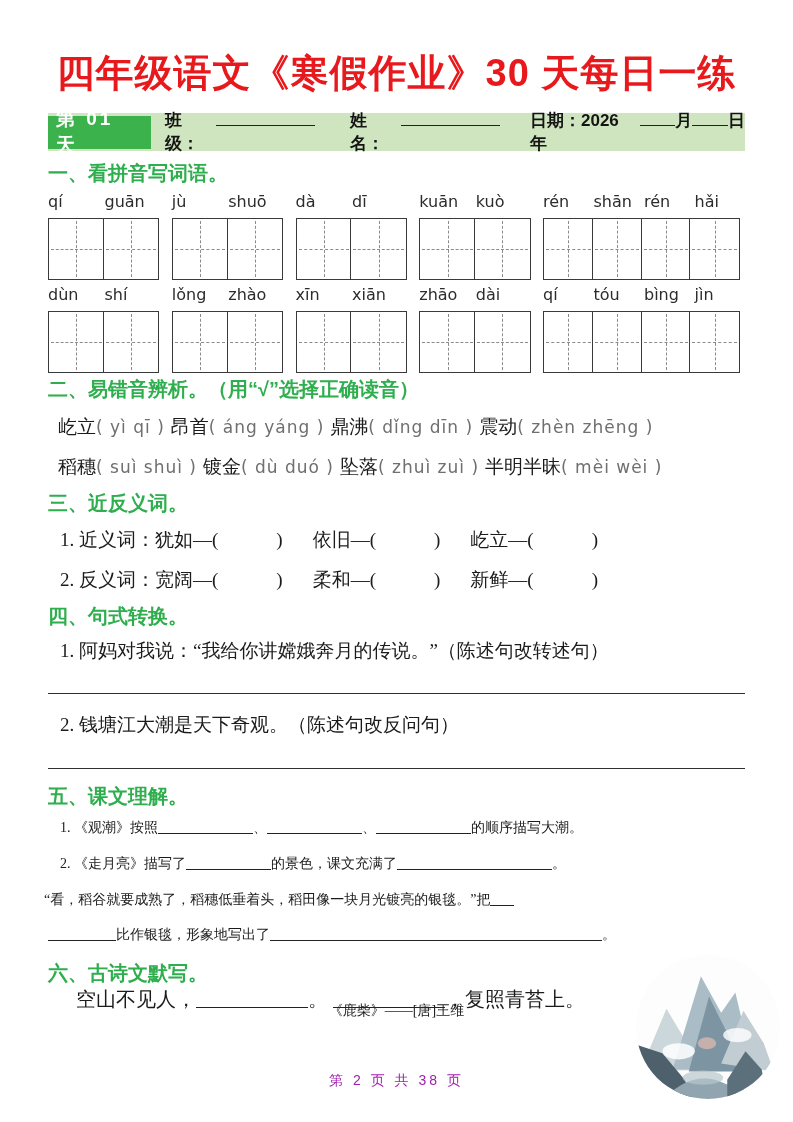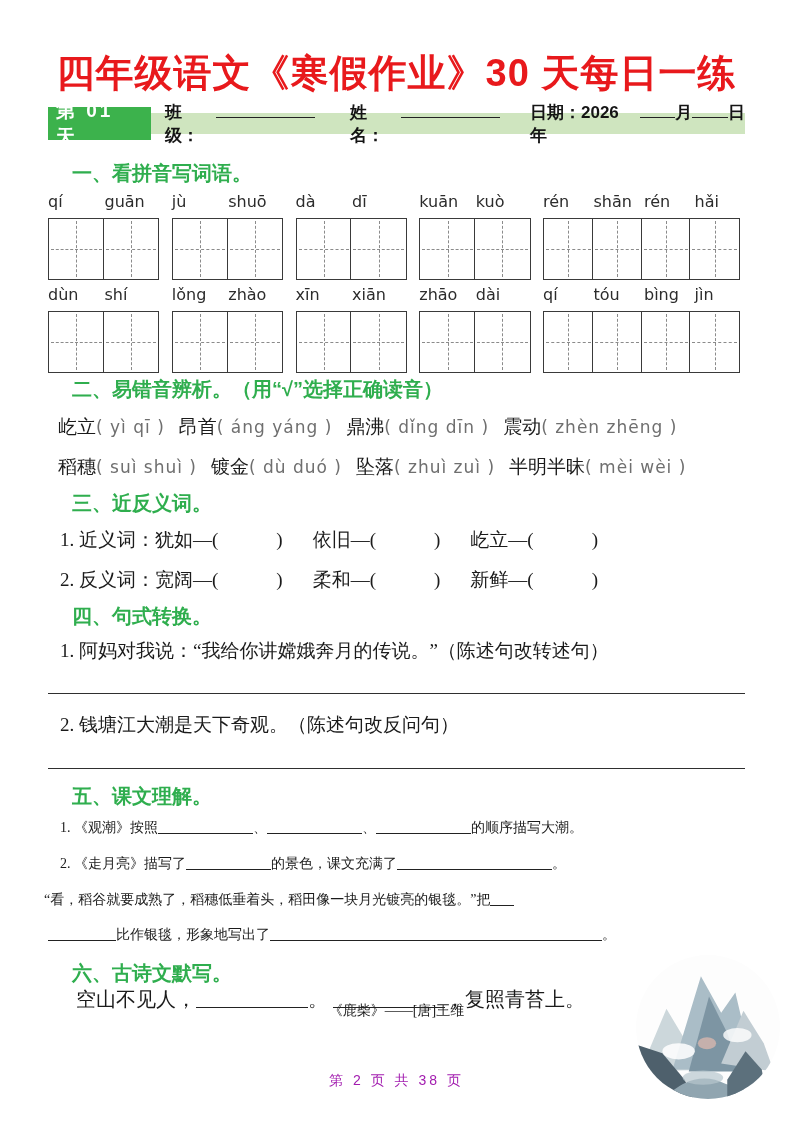--- a/index.html
+++ b/index.html
@@ -16,41 +16,41 @@
   
   .title{
     top:48px;text-align:center;
     color:#e8191c;font-weight:bold;font-size:38px;
     font-family:"Liberation Sans",sans-serif;
     white-space:nowrap;letter-spacing:1px;
   }
 
   
   .headbar{
-    top:113px;height:21px;background:#cfe5bf;
+    top:113px;height:38px;background:#cfe5bf;
     display:flex;align-items:center;
     font-family:"Liberation Sans",sans-serif;
     font-size:17px;font-weight:bold;color:#141414;
   }
   .badge{
     background:#3cb24c;color:#ffffff;height:33px;min-width:98px;
     display:flex;align-items:center;justify-content:center;
     font-size:19px;letter-spacing:3px;box-sizing:border-box;padding:0 8px;
   }
   .hfield{display:flex;align-items:baseline;margin-left:14px;}
   .hfield.f2{margin-left:35px;}
   .hfield.f3{margin-left:30px;}
   .uline{display:inline-block;border-bottom:1.6px solid #222;height:13px;}
   .u100{width:100px;}
   .u36{width:36px;}
 
   
   .sech{
     color:#2fae4e;font-weight:bold;font-size:20px;
-    font-family:"Liberation Sans",sans-serif;white-space:nowrap;margin-left:24px;
+    font-family:"Liberation Sans",sans-serif;white-space:nowrap;
   }
 
   
   .pinrow{display:flex;justify-content:space-between;}
   .pins{display:flex;height:26px;}
   .pins span{
     display:inline-block;text-align:left;
     font-family:"DejaVu Sans",sans-serif;font-size:16px;color:#2c2c2c;
   }
   .g2 .pins span{width:56.5px;}
@@ -66,21 +66,21 @@
     content:"";position:absolute;left:2px;right:2px;top:50%;
     border-top:1.6px dashed #8b8b8b;
   }
   .cell::after{
     content:"";position:absolute;top:2px;bottom:2px;left:50%;
     border-left:1.6px dashed #8b8b8b;
   }
 
   
   .s2line{display:flex;align-items:baseline;font-size:19px;white-space:nowrap;}
-  .s2line .word{margin-left:14px;}
+  .s2line .word{margin-left:6px;}
   .s2line .word:first-child{margin-left:10px;}
   .pron{
     font-family:"DejaVu Sans",sans-serif;color:#6f6f6f;
     font-size:17px;letter-spacing:1px;
   }
 
   
   .s3line{display:flex;align-items:baseline;font-size:19px;padding-left:12px;white-space:nowrap;}
   .pair{display:flex;align-items:baseline;margin-right:30px;}
   .pgap{display:inline-block;width:58px;}

